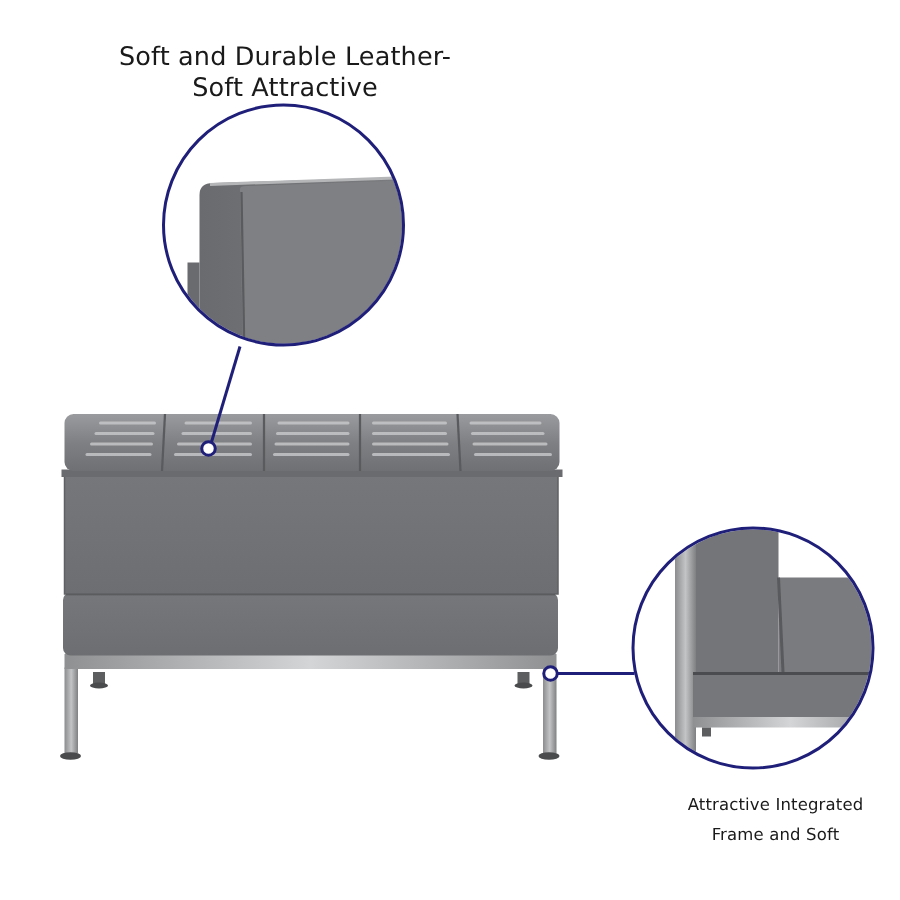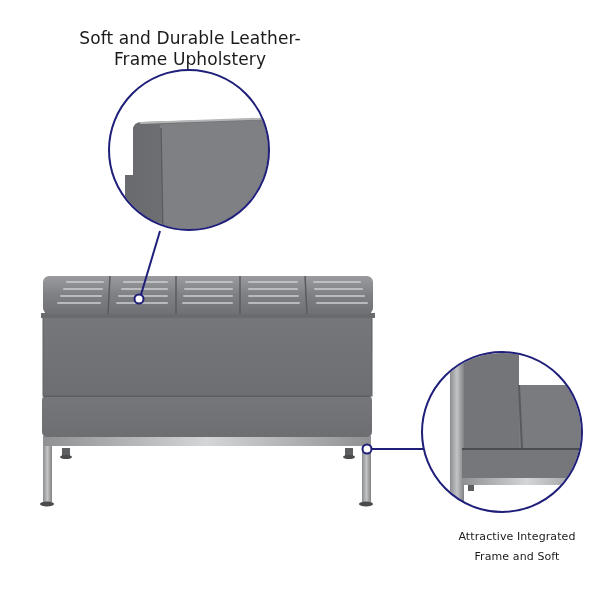--- a/index.html
+++ b/index.html
@@ -7,21 +7,21 @@
   .label { position:absolute; color:#1a1a1a; text-align:center; font-size:17px; line-height:21px; letter-spacing:0.1px; }
   #label-top { left:40px; top:28px; width:300px; }
   #label-bottom { left:412px; top:527px; width:210px; font-size:11px; line-height:20px;text-align:center; }
   svg.scene { position:absolute; left:0; top:0; }
 </style>
 </head>
 <body>
 
 <div class="label" id="label-top">
   <div>Soft and Durable Leather-</div>
-  <div>Frame Upholstery</div>
+  <div>Soft Attractive</div>
 </div>
 
 <div class="label" id="label-bottom">
   <div>Attractive Integrated</div>
   <div>Frame and Soft</div>
 </div>
 
 <svg class="scene" width="600" height="600" viewBox="0 0 600 600">
   <defs>
     <linearGradient id="bodyGrad" x1="0" y1="0" x2="0" y2="1">

